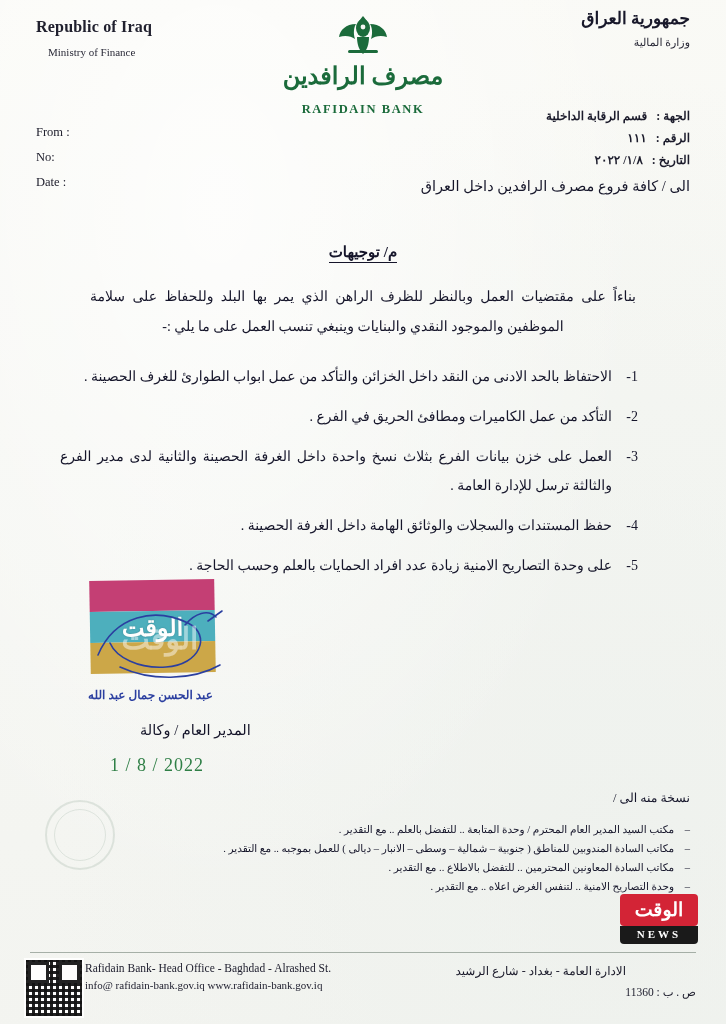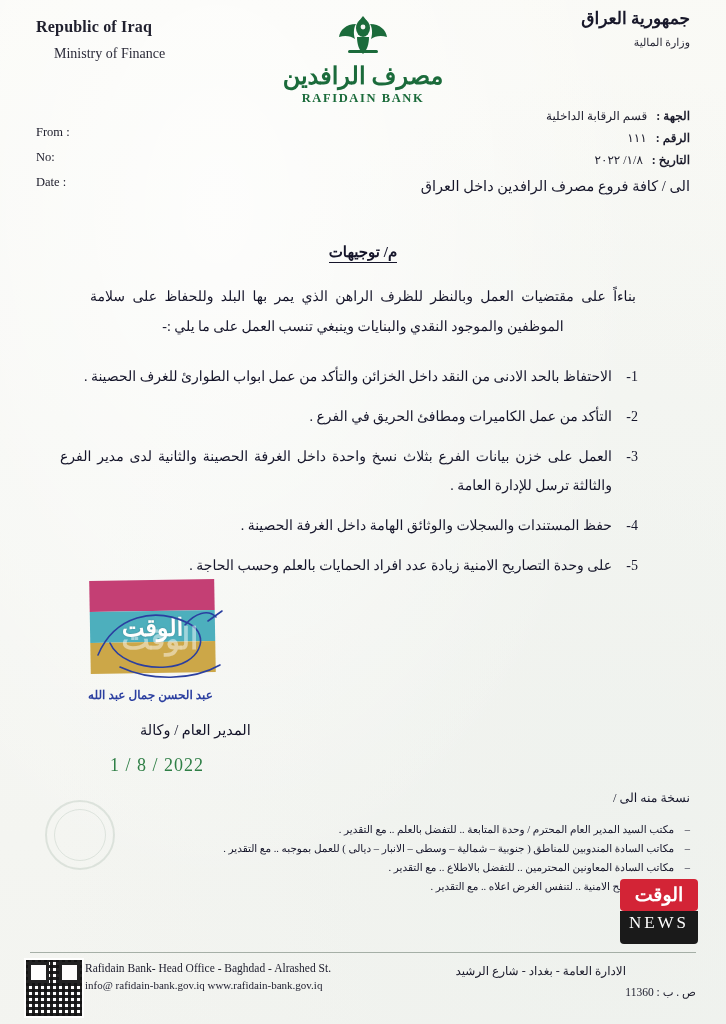--- a/index.html
+++ b/index.html
@@ -36,23 +36,23 @@
     top: 18px;
     text-align: left;
   }
   .hdr-left .l1 {
     font-size: 16px;
     font-weight: bold;
     letter-spacing: 0.2px;
     color: #20202e;
   }
   .hdr-left .l2 {
-    font-size: 14px;
+    font-size: 11px;
     margin-top: 10px;
-    margin-left: 18px;
+    margin-left: 12px;
     color: #2a2a38;
   }
   .hdr-right {
     position: absolute;
     right: 36px;
     top: 8px;
     text-align: right;
     direction: rtl;
   }
   .hdr-right .l1 {
@@ -92,21 +92,21 @@
     font-weight: bold;
     letter-spacing: 0.5px;
     direction: rtl;
     color: #1b6b3b;
   }
   .logo-en {
     font-size: 12.5px;
     font-weight: bold;
     letter-spacing: 1.6px;
     color: #1b6b3b;
-    margin-top: 1px;
+    margin-top: 12px;
   }
   
   .meta-left {
     position: absolute;
     left: 36px;
     top: 120px;
     font-size: 12.5px;
     line-height: 25px;
     color: #20202e;
   }
@@ -115,21 +115,21 @@
     right: 36px;
     top: 105px;
     direction: rtl;
     font-size: 12px;
     line-height: 22px;
     color: #1c1c2c;
     text-align: right;
   }
   .meta-right .row { white-space: nowrap; }
   .meta-right .lbl { font-weight: bold; }
-  .meta-right .val { font-weight: normal; padding-right: 6px; }
+  .meta-right .val { font-weight: bold; padding-right: 6px; }
   .num-hand {
     font-family: "Liberation Serif", serif;
     letter-spacing: 2px;
   }
   .to-line {
     position: absolute;
     right: 36px;
     top: 178px;
     direction: rtl;
     font-size: 14.5px;
@@ -383,24 +383,24 @@
     font-weight: bold;
     direction: rtl;
     padding: 6px 4px 7px 4px;
     border-radius: 4px;
     letter-spacing: 0.5px;
     line-height: 1;
   }
   .wm-corner .news {
     color: #ffffff;
     background: #1a1a1a;
-    font-size: 17px;
-    font-weight: normal;
+    font-size: 11px;
+    font-weight: bold;
     letter-spacing: 3px;
-    padding: 2px 0 11px 0;
+    padding: 2px 0 4px 0;
     border-radius: 0 0 4px 4px;
   }
   .wm-corner-wrap {
     position: absolute;
     right: 12px;
     bottom: 38px;
     background: transparent;
   }
 </style>
 </head>

